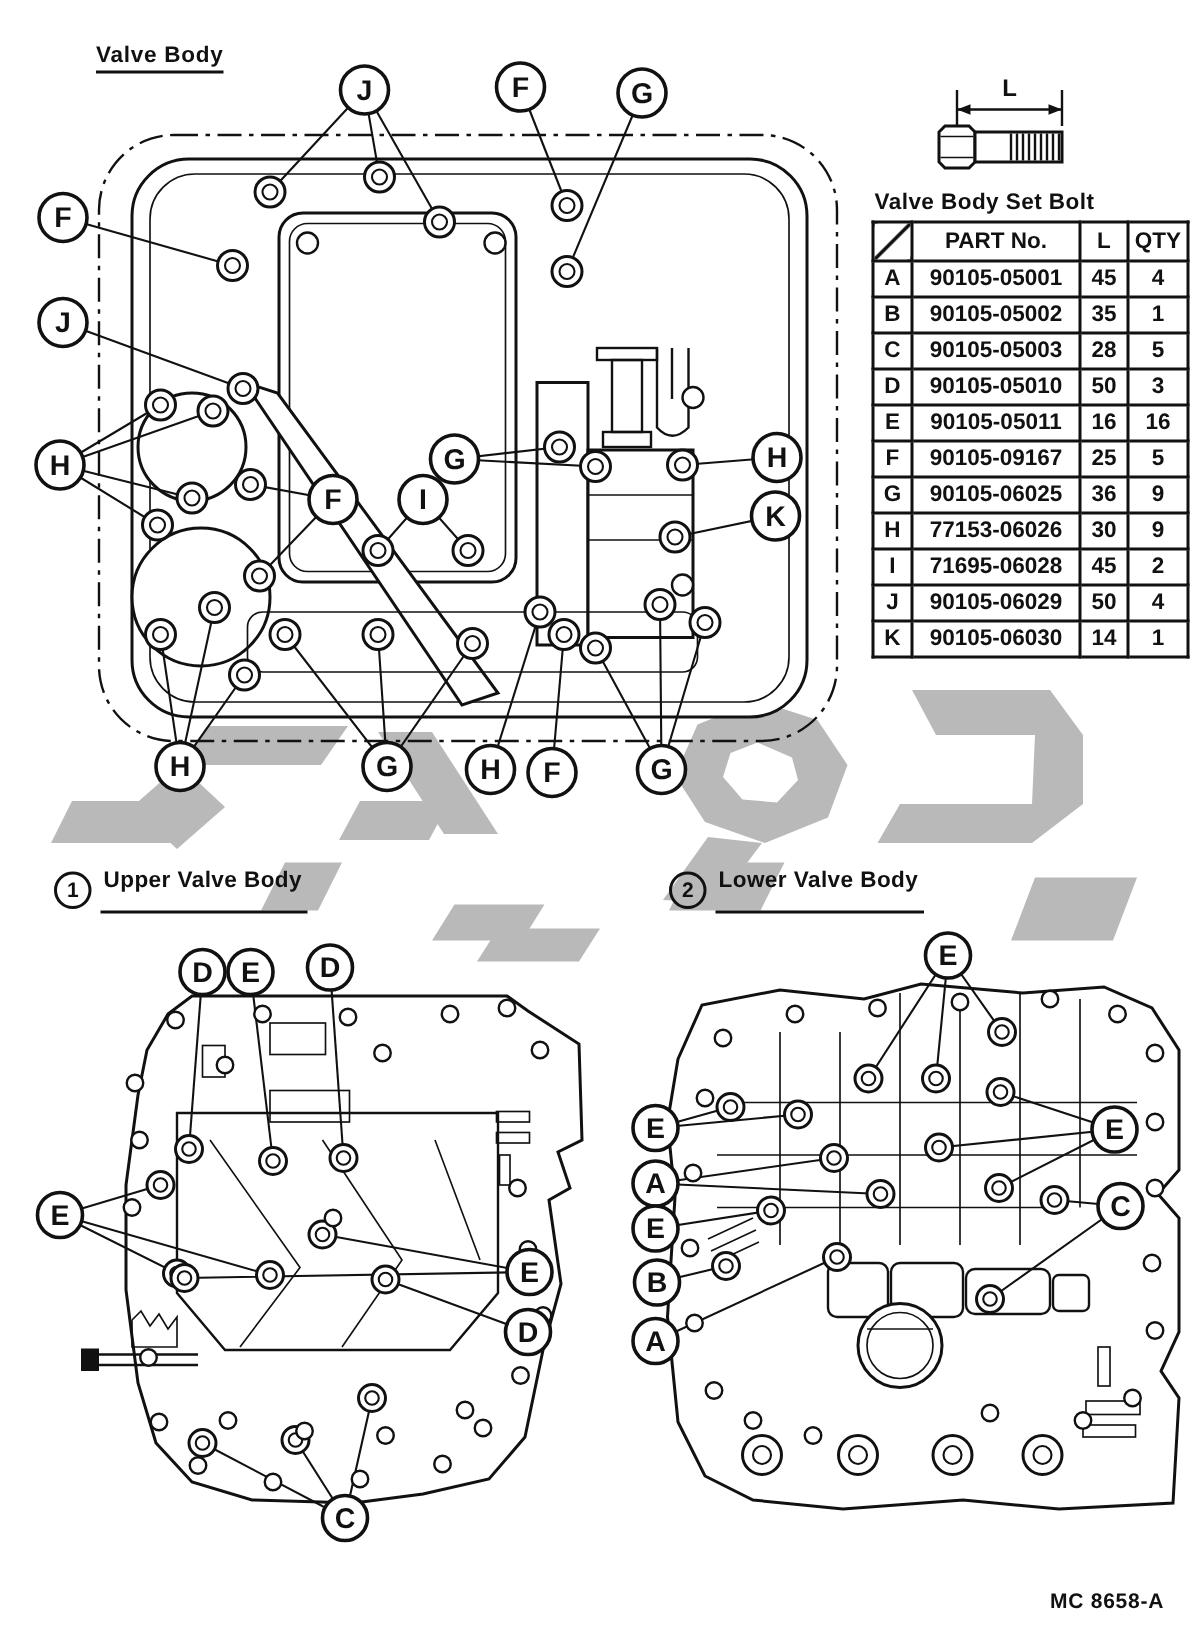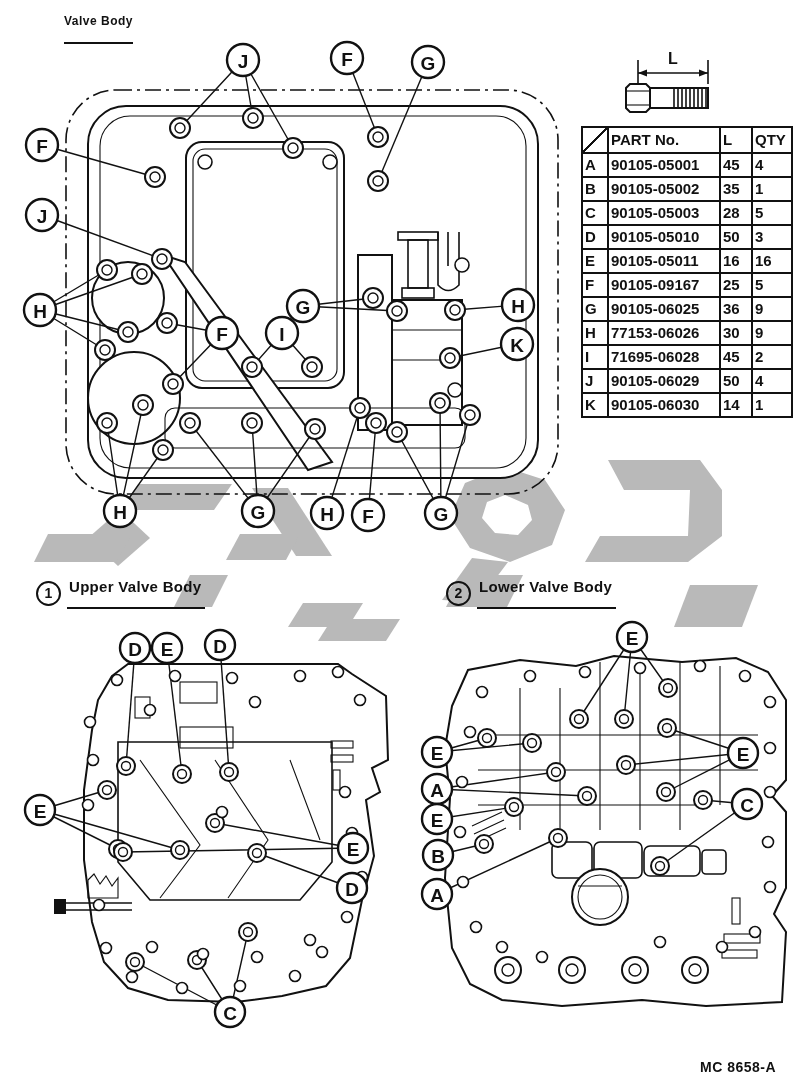--- a/index.html
+++ b/index.html
@@ -1,27 +1,27 @@
 <!DOCTYPE html>
 <html><head>
 <meta charset="utf-8">
 <style>
   html,body{margin:0;padding:0;background:#fff;}
   .page{position:relative;width:800px;height:1084px;background:#fff;overflow:hidden;
         font-family:"Liberation Sans",sans-serif;color:#111;}
   .abs{position:absolute;}
-  .page-title{left:64px;top:14px;font-size:12px;font-weight:bold;
-              border-bottom:2px solid #111;padding-bottom:14px;letter-spacing:.5px;}
+  .page-title{left:64px;top:28px;font-size:15px;font-weight:bold;
+              border-bottom:2px solid #111;padding-bottom:2px;letter-spacing:.5px;}
   .fig-code{left:700px;top:1059px;font-size:14px;font-weight:bold;letter-spacing:.5px;}
   
   .tbl-wrap{left:581px;top:126px;}
   .tbl-title{font-size:15px;font-weight:bold;margin:0 0 4px 2px;letter-spacing:.3px;}
   table.bolt{border-collapse:collapse;}
   table.bolt td,table.bolt th{border:2px solid #111;font-size:15px;font-weight:bold;
-     text-align:left;padding:0 2px;height:22px;line-height:22px;white-space:nowrap;}
+     text-align:center;padding:0 2px;height:22px;line-height:22px;white-space:nowrap;}
   table.bolt th{height:24px;}
   col.c-key{width:26px;} col.c-part{width:112px;} col.c-len{width:32px;} col.c-qty{width:40px;}
   th.diag{background:linear-gradient(to bottom right,transparent 46%,#111 46%,#111 54%,transparent 54%);}
   
   .sec{display:flex;align-items:center;gap:6px;}
   .sec-upper{left:36px;top:578px;} .sec-lower{left:446px;top:578px;}
   .circ-num{display:inline-block;width:21px;height:21px;border:2px solid #111;border-radius:50%;
             text-align:center;line-height:21px;font-size:14px;font-weight:bold;}
   .sec-label{font-size:15px;font-weight:bold;border-bottom:2px solid #111;padding:0 4px 12px 2px;letter-spacing:.3px;}
   
@@ -616,20 +616,21 @@
             <circle cx="747" cy="804" r="15"></circle>
             <text x="747" y="805">C</text>
           </g>
     </g>
   </g>
 </svg>
 
   <div class="abs page-title">Valve Body</div>
 
   <div class="abs tbl-wrap">
+    <div class="tbl-title">Valve Body Set Bolt</div>
     <table class="bolt">
       <colgroup>
           <col class="c-key">
           <col class="c-part">
           <col class="c-len">
           <col class="c-qty">
         </colgroup>
       <thead>
         <tr>
           <th class="diag"></th>

